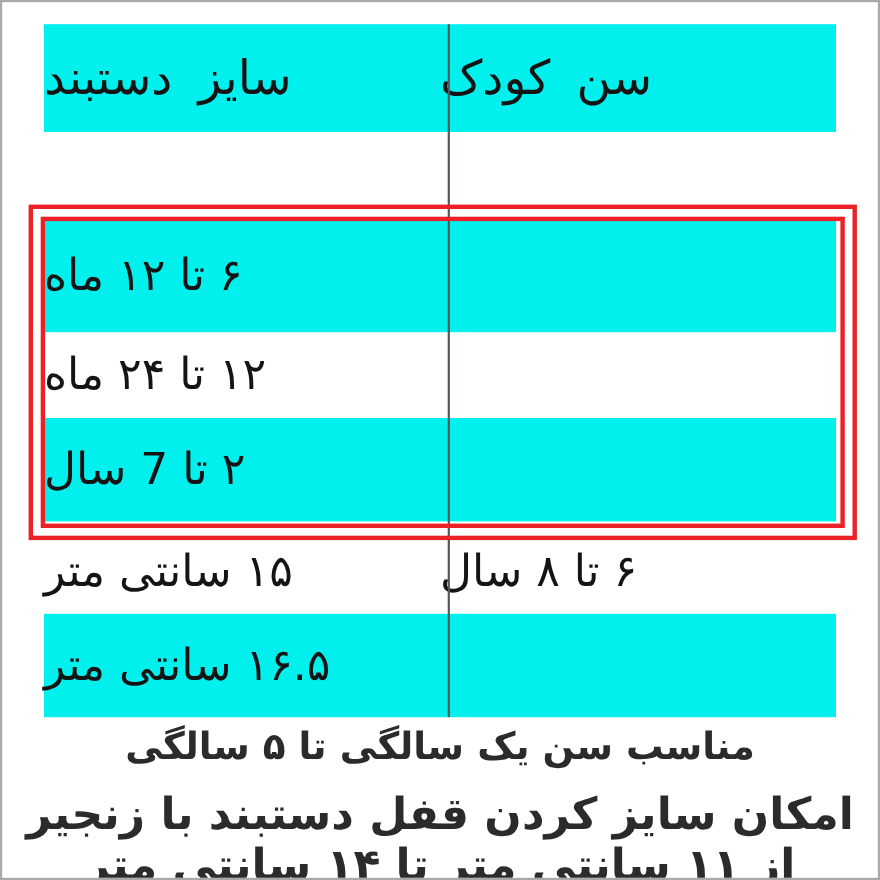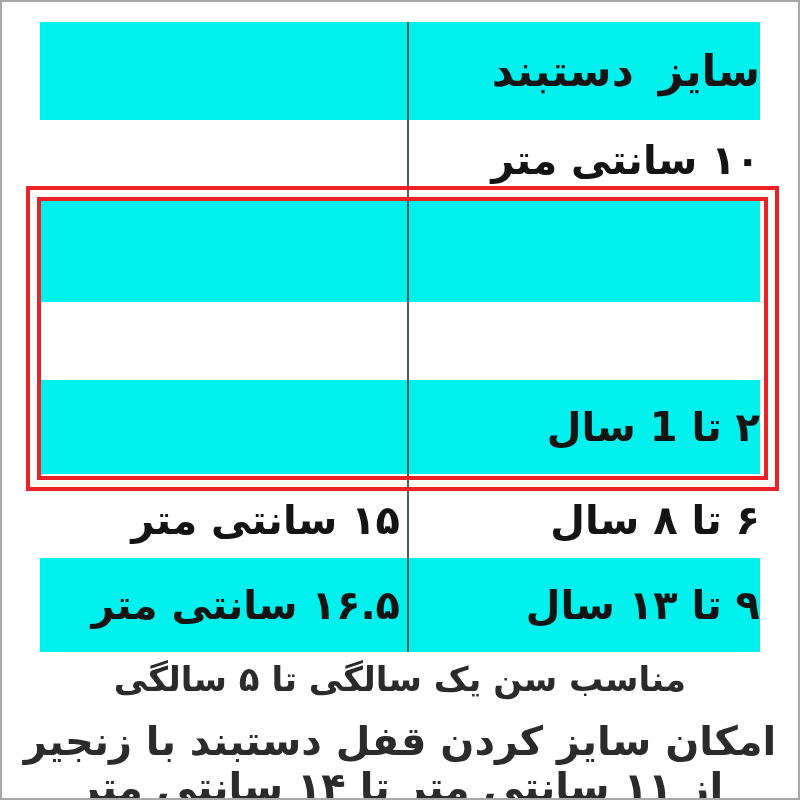--- a/index.html
+++ b/index.html
@@ -21,22 +21,22 @@
   .row {
     position: absolute;
     left: 38px;
     width: 720px;
     display: flex;
     direction: rtl;
     align-items: center;
   }
   .cell {
     flex: 1;
-    text-align: right;
-    font-weight: 700;
+    text-align: left;
+    font-weight: 400;
     font-size: 40px;
     color: #141414;
     letter-spacing: 0;
     line-height: 1;
   }
   .cyan { background: #00f0ee; }
   .hdr .cell { font-size: 43px; word-spacing: 10px; }
 
   .row-header { top: 20px;  height: 98px; }
   .row-0 { top: 118px; height: 80px; }
@@ -92,44 +92,45 @@
   }
   .note-1 { top: 658px; font-size: 34px; }
   .note-2 { top: 716px; font-size: 40px; }
 </style>
 </head>
 <body>
 
 <div class="canvas">
 
   <div class="row row-header hdr cyan">
+    <div class="cell">سن کودک</div>
     <div class="cell">سایز دستبند</div>
   </div>
 
   <div class="row row-0">
-    <div class="cell">۱۰ سانتی متر</div>
   </div>
 
   <div class="row row-1 cyan">
+    <div class="cell">۶ تا ۱۲ ماه</div>
   </div>
 
   <div class="row row-2">
+    <div class="cell">۱۲ تا ۲۴ ماه</div>
   </div>
 
   <div class="row row-3 cyan">
-    <div class="cell">۲ تا 1 سال</div>
+    <div class="cell">۲ تا 7 سال</div>
   </div>
 
   <div class="row row-4">
     <div class="cell">۶ تا ۸ سال</div>
     <div class="cell">۱۵ سانتی متر</div>
   </div>
 
   <div class="row row-5 cyan">
-    <div class="cell">۹ تا ۱۳ سال</div>
     <div class="cell">۱۶.۵ سانتی متر</div>
   </div>
 
   <div class="divider"></div>
 
   <div class="redbox-outer">
     <div class="redbox-inner"></div>
   </div>
 
   <div class="note note-1">مناسب سن یک سالگی تا ۵ سالگی</div>

